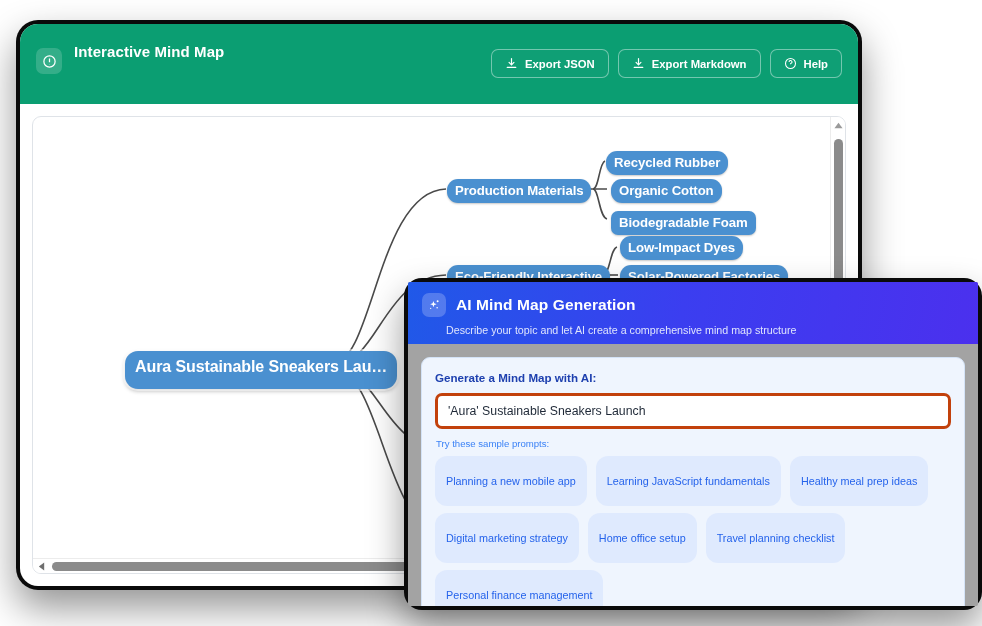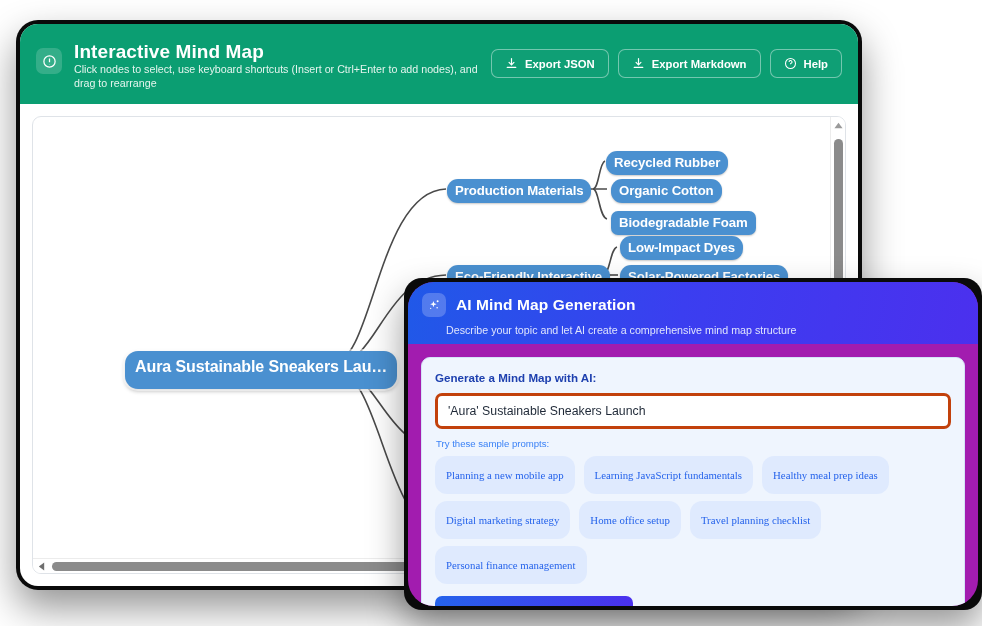--- a/index.html
+++ b/index.html
@@ -39,21 +39,21 @@
   }
   #header-icon-box {
     width: 26px; height: 26px;
     background: rgba(255,255,255,0.17);
     border-radius: 7px;
     display: flex; align-items: center; justify-content: center;
     margin-top: 10px; flex: 0 0 auto;
   }
   #header-text { margin-left: 12px; flex: 1 1 auto; padding-top: 4px; max-width: 455px; }
   #header-title {
-    color: #ffffff; font-size: 19px; font-weight: bold;
+    color: #ffffff; font-size: 15px; font-weight: bold;
     letter-spacing: 0.1px; line-height: 19px;
   }
   #header-sub {
     color: #e4f5ee; font-size: 10.7px; line-height: 13.5px;
     margin-top: 2px;
   }
   #header-actions {
     display: flex; gap: 9px; align-items: center;
     margin-top: 11px; margin-left: auto;
   }
@@ -147,22 +147,22 @@
     left: 404px; top: 278px;
     width: 578px; height: 332px;
     background: #0a0a0a;
     border-radius: 18px;
     box-shadow: 0 18px 36px rgba(0,0,0,0.40);
   }
   #ai-modal {
     position: absolute;
     left: 4px; top: 4px;
     width: 570px; height: 324px;
-    background: #a21caf;
-    border-radius: 26px;
+    background: #a3a3a3;
+    border-radius: 2px;
     overflow: hidden;
   }
   #ai-modal-header {
     height: 62px;
     background: linear-gradient(100deg, #2059e8 0%, #3b3ef0 48%, #4b30ee 100%);
     padding: 11px 16px 0 14px;
   }
   #ai-head-row { display: flex; align-items: center; gap: 10px; }
   #ai-sparkle-box {
     width: 24px; height: 24px;
@@ -203,25 +203,25 @@
   #ai-sample-label {
     color: #3b82f6; font-size: 9.6px;
     margin: 9px 0 7px 1px;
   }
   #ai-chips { display: flex; flex-wrap: wrap; gap: 7px 9px; }
   .chip {
     background: #dfeafe;
     color: #2563eb;
     font-size: 10.8px;
     border-radius: 12px;
-    padding: 13px 11px;
+    padding: 19px 11px;
     border: none;
     white-space: nowrap;
     cursor: pointer;
-    font-family: Liberation Serif, serif;
+    font-family: Liberation Sans, sans-serif;
   }
   #ai-generate-btn {
     margin-top: 12px;
     display: inline-flex; align-items: center; gap: 9px;
     background: linear-gradient(95deg, #2563eb 0%, #4b30ee 100%);
     color: #ffffff;
     border: none; border-radius: 7px;
     font-size: 11.6px; font-weight: bold;
     padding: 8px 15px 8px 12px;
     cursor: pointer;
@@ -238,21 +238,20 @@
     <div id="header">
       <div id="header-icon-box">
         <svg width="15" height="15" viewBox="0 0 24 24" fill="none" stroke="#ffffff" stroke-width="2">
           <circle cx="12" cy="12" r="9"></circle>
           <line x1="12" y1="7" x2="12" y2="13"></line>
           <line x1="12" y1="16.5" x2="12" y2="16.6"></line>
         </svg>
       </div>
       <div id="header-text">
         <div id="header-title">Interactive Mind Map</div>
-        <div id="header-sub">Click nodes to select, use keyboard shortcuts (Insert or Ctrl+Enter to add nodes), and drag to rearrange</div>
       </div>
       <div id="header-actions">
         <button class="hdr-btn">
           <span>
             <svg width="13" height="13" viewBox="0 0 24 24" fill="none" stroke="#ffffff" stroke-width="2.2" stroke-linecap="round" stroke-linejoin="round">
               <path d="M12 3v11"></path>
                 <path d="M7.5 10l4.5 4.5 4.5-4.5"></path>
                 <path d="M4 19h16"></path>
             </svg>
           </span>

